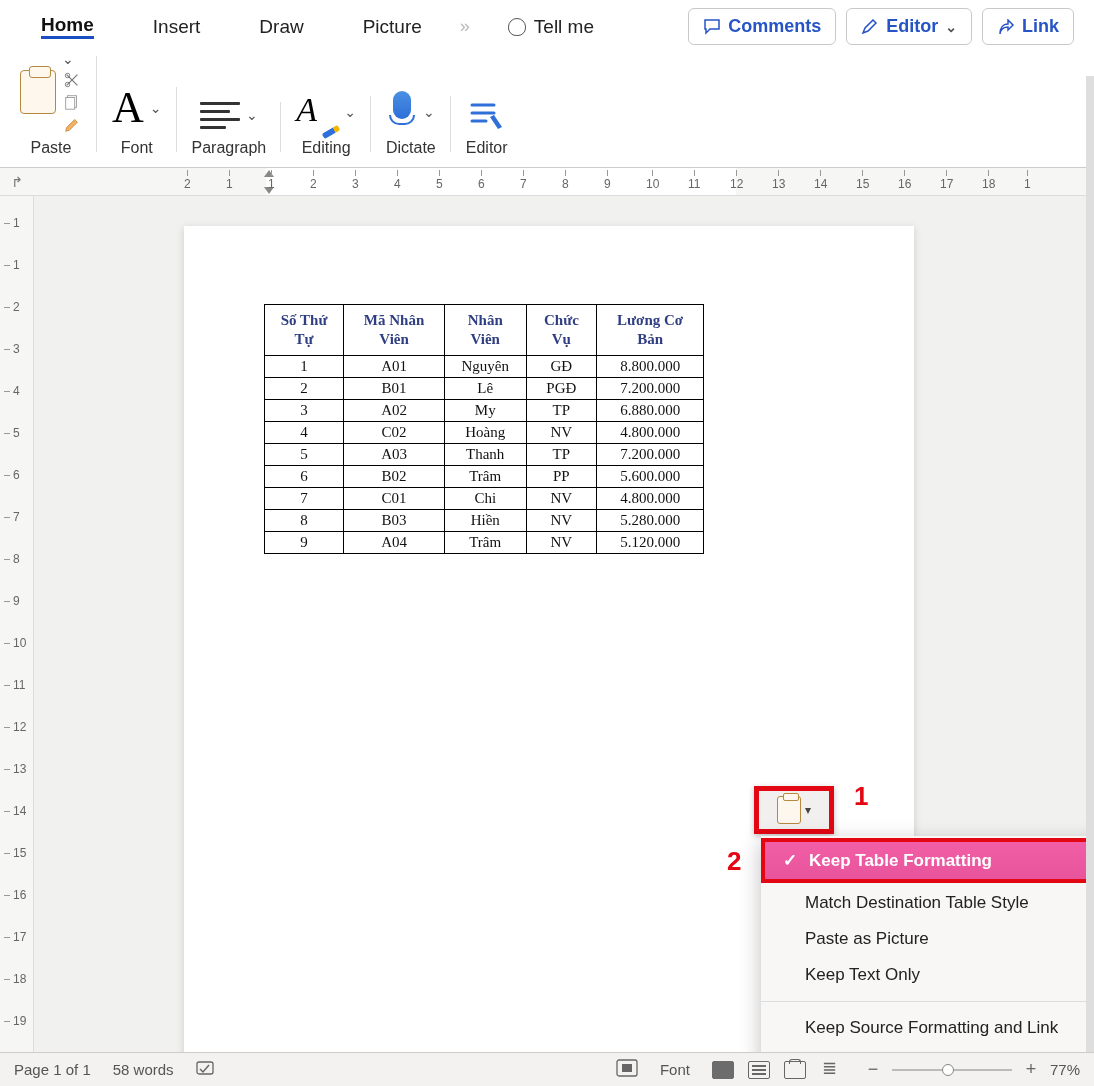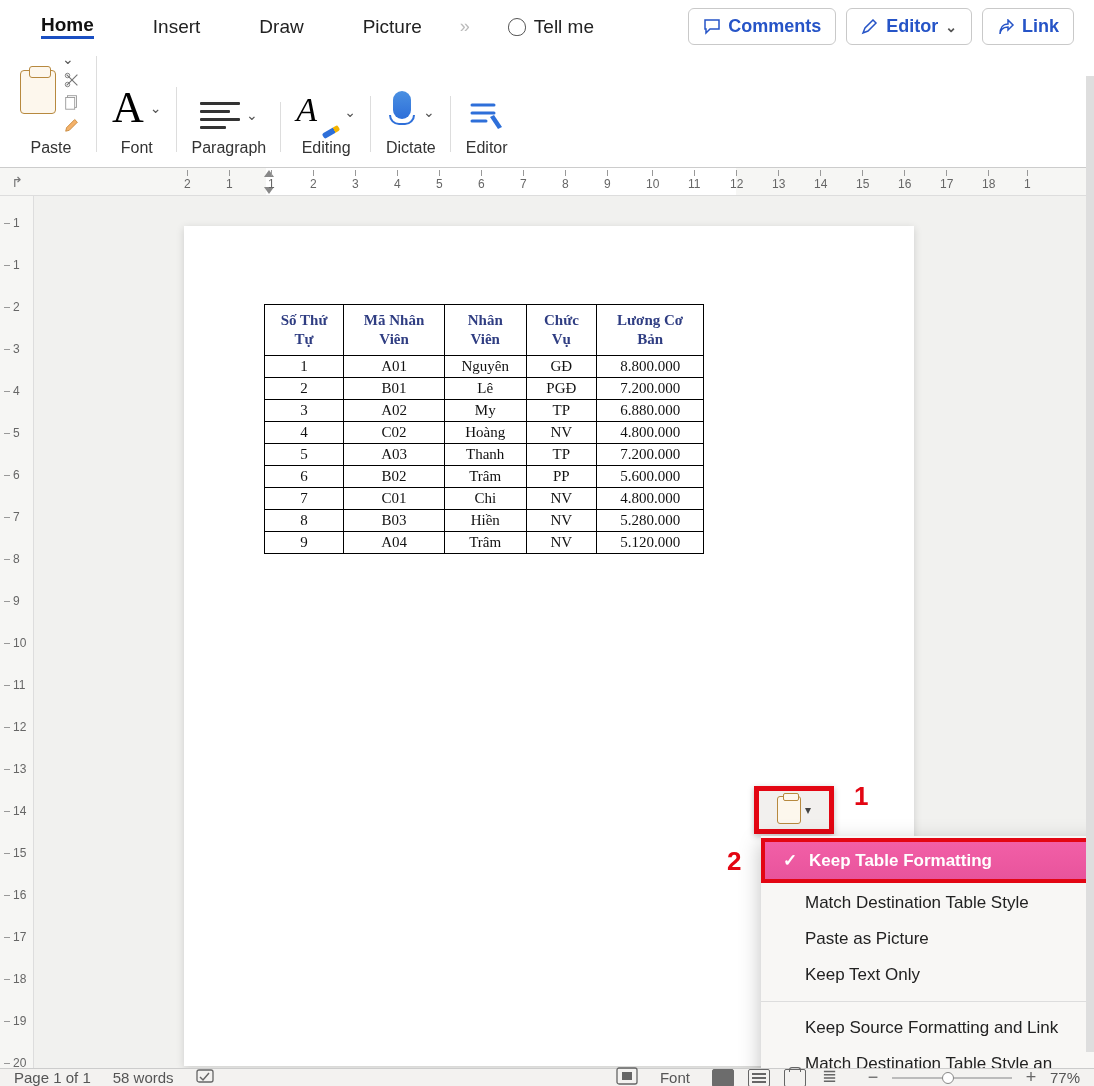--- a/index.html
+++ b/index.html
@@ -75,21 +75,21 @@
 .anno2 { position:absolute; left: 693px; top: 650px; color:#e30613; font-weight:800; font-size:26px; }
 
 .paste-menu { position:absolute; left: 727px; top: 640px; width: 360px; background:#f8f7f5; box-shadow: 0 6px 20px rgba(0,0,0,.25); padding: 2px 0 10px; }
 .paste-menu .mi { padding: 8px 18px; font-size:17px; color:#222; cursor:pointer; display:flex; align-items:center; gap:10px; }
 .paste-menu .mi.selected { background: linear-gradient(#f25fa7,#e8549c); color:#fff; font-weight:600; border:4px solid #e30613; margin: 0 0 2px 0; }
 .paste-menu .mi.selected .chk { color:#fff; }
 .paste-menu .divider { height:1px; background:#ddd; margin:8px 0; }
 .chk { width:16px; }
 
 
-.statusbar { position:absolute; left:0; right:0; bottom:0; height:18px; background:#f3f2f0; border-top:1px solid #ccc; display:flex; align-items:center; padding: 0 14px; font-size:15px; color:#555; gap:22px; }
+.statusbar { position:absolute; left:0; right:0; bottom:0; height:34px; background:#f3f2f0; border-top:1px solid #ccc; display:flex; align-items:center; padding: 0 14px; font-size:15px; color:#555; gap:22px; }
 .statusbar .spacer { flex:1; }
 .view-icons { display:flex; gap:14px; align-items:center; }
 .vicon { width:22px; height:18px; border:1.3px solid #666; border-radius:2px; position:relative; }
 .vicon.active { background:#6c6c6c; border-color:#6c6c6c; }
 .vicon.read::after { content:""; position:absolute; left:3px; right:3px; top:3px; height:2px; background:#666; box-shadow:0 4px 0 #666, 0 8px 0 #666; }
 .vicon.web::before { content:""; position:absolute; left:4px; right:4px; top:-3px; height:4px; border:1.3px solid #666; border-bottom:none; border-radius:3px 3px 0 0; }
 .vicon.outline { border:none; }
 .vicon.outline::before { content:"≣"; font-size:18px; color:#666; position:absolute; top:-4px; left:2px; }
 .zoom { display:flex; align-items:center; gap:10px; }
 .zoom-line { width:120px; height:2px; background:#bbb; position:relative; }

